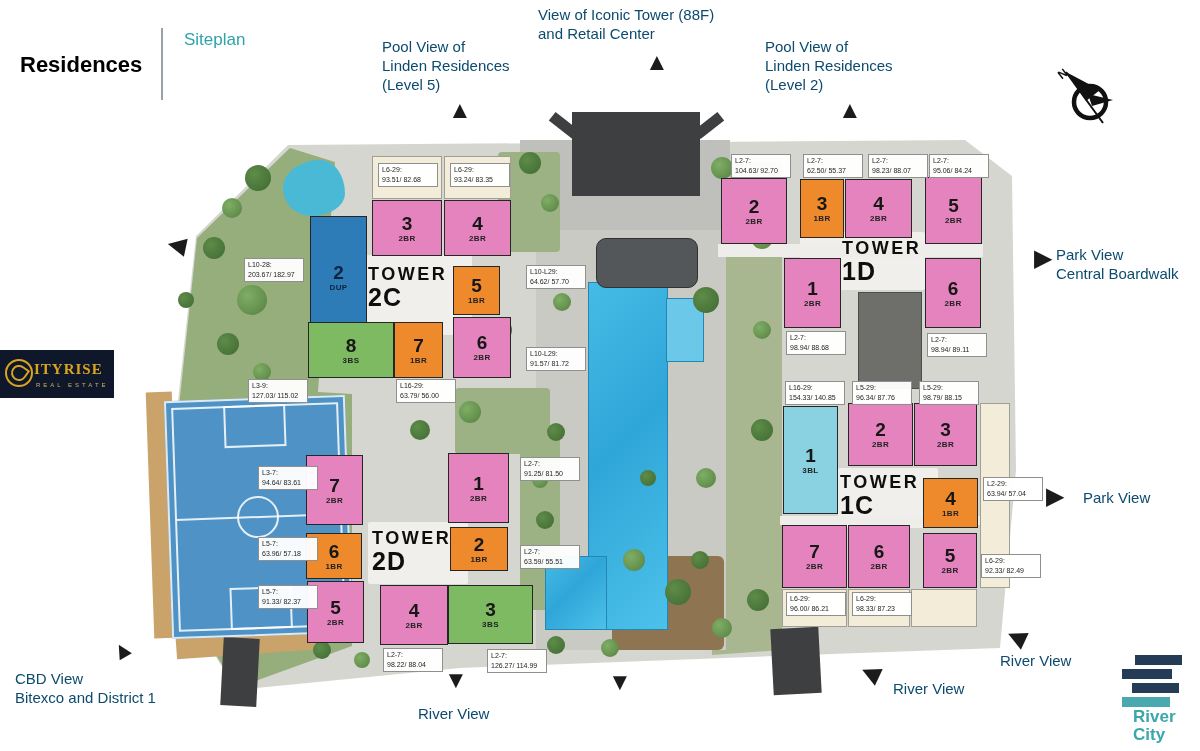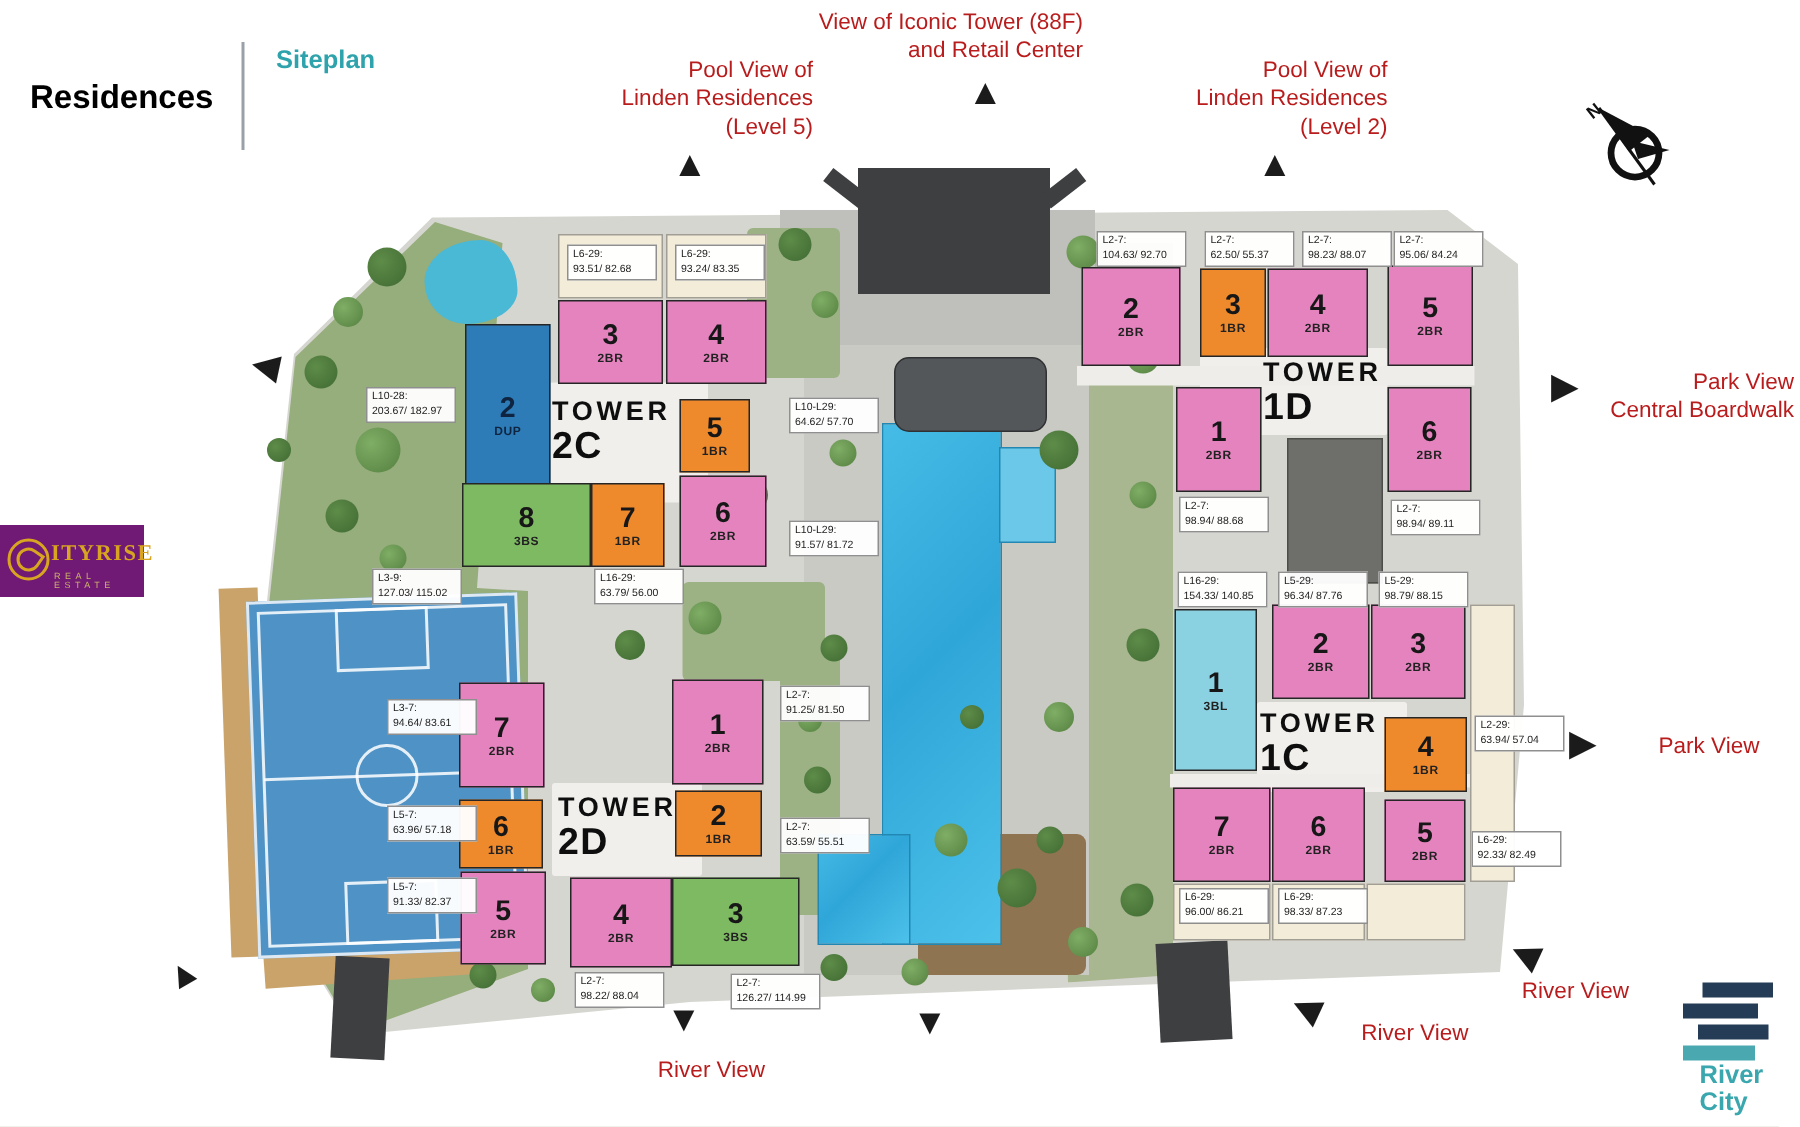--- a/index.html
+++ b/index.html
@@ -1,24 +1,24 @@
 <!DOCTYPE html>
 <html><head>
 <meta charset="utf-8">
 <style>
   html,body{margin:0;padding:0;background:#fff;font-family:"Liberation Sans",sans-serif}
   .canvas{position:relative;width:1200px;height:751px;background:#fff;overflow:hidden}
   
   .brand-title{position:absolute;left:18px;top:22px;font-size:44px;font-weight:800;color:#23395c;letter-spacing:1px}
   .brand-sub{position:absolute;left:20px;top:52px;font-size:22px;font-weight:700;color:#000000}
   .hdr-divider{position:absolute;left:161px;top:28px;width:2px;height:72px;background:#9aa0a8}
-  .plan-label{position:absolute;left:184px;top:30px;font-size:17px;font-weight:700;color:#2ea3ac}
+  .plan-label{position:absolute;left:184px;top:30px;font-size:17px;font-weight:400;color:#2ea3ac}
   .level-label{position:absolute;left:184px;top:49px;font-size:25px;font-weight:800;color:#2ea3ac}
   
-  .vlabel{position:absolute;color:#b91c1c;font-size:15px;line-height:1.25;text-align:right;white-space:pre-line;z-index:9}
+  .vlabel{position:absolute;color:#0c4a6e;font-size:15px;line-height:1.25;text-align:left;white-space:pre-line;z-index:9}
   .arrow{position:absolute;color:#1b1b1b;font-size:24px;line-height:1;z-index:9}
   
   .shape{position:absolute;left:0;top:0;width:1200px;height:751px}
   .ground{background:#d6d6d1;clip-path:polygon(288px 145px,965px 140px,1012px 176px,1016px 470px,1000px 648px,775px 656px,460px 668px,236px 690px,160px 565px,196px 236px);z-index:1}
   .park{background:#96ad7c;clip-path:polygon(290px 148px,335px 162px,318px 392px,352px 394px,352px 646px,236px 688px,162px 565px,197px 238px);z-index:2}
   .rightband{background:#a9b791;clip-path:polygon(700px 162px,782px 162px,782px 650px,712px 655px);z-index:2}
   .deck{position:absolute;background:#c9cac3;z-index:2}
   .plaza{position:absolute;background:#bfc0bb;z-index:2}
   .green{position:absolute;background:#9cb285;z-index:3;border-radius:4px}
   .brown{position:absolute;background:#8f7452;z-index:3;border-radius:6px}
@@ -40,21 +40,21 @@
   .u i{font-style:normal;font-size:8px;font-weight:700;color:#222;margin-top:1px;letter-spacing:.4px}
   .c2br{background:#e583bf}.c1br{background:#ef8a2c}.c3bs{background:#7eba62}
   .cdup{background:#2d7cb7}.cdup b,.cdup i{color:#0e2440}
   .c3bl{background:#8ad2e2}
   .beige{position:absolute;background:#f3ecd9;border:1px solid #a19e95;z-index:5;box-sizing:border-box}
   .an{position:absolute;background:rgba(255,255,255,.96);border:1px solid #8f8f8f;font-size:7px;line-height:1.4;padding:1px 3px;color:#1d1d1d;z-index:8;white-space:pre-line;min-width:52px}
   .tlabel{position:absolute;z-index:7;text-align:left;color:#0e0e0e;font-weight:800}
   .tlabel .l1{display:block;font-size:18px;letter-spacing:2.5px}
   .tlabel .l2{display:block;font-size:25px;letter-spacing:1px;margin-top:-2px}
   
-  .cityrise{position:absolute;left:0;top:350px;width:96px;height:48px;background:#701a75;z-index:9}
+  .cityrise{position:absolute;left:0;top:350px;width:114px;height:48px;background:#0f172a;z-index:9}
   .rose{position:absolute;left:5px;top:9px;width:24px;height:24px;border:2px solid #d9a520;border-radius:50%}
   .rose::before{content:"";position:absolute;inset:4px;border:2px solid #d9a520;border-radius:50% 0 50% 50%;transform:rotate(35deg)}
   .cr-name{position:absolute;left:34px;top:11px;font-family:"Liberation Serif",serif;font-size:15px;font-weight:700;color:#d9a520;letter-spacing:1px}
   .cr-tag{position:absolute;left:36px;top:32px;font-size:6px;letter-spacing:3px;color:#cdb06a;text-transform:uppercase}
   .ec-bar{position:absolute;height:10px;z-index:9}
   .ec-navy{background:#243c55}.ec-teal{background:#4aa9b0}
   .ec-text{position:absolute;left:1133px;top:708px;font-size:17px;font-weight:800;color:#3aa6ad;line-height:1.05;z-index:9;white-space:pre-line;text-align:left}
   .compass{position:absolute;left:1056px;top:64px;z-index:9}
 </style>
 </head>
@@ -101,20 +101,22 @@
   <span class="arrow" style="left:1008px;top:624px;transform:rotate(25deg)">◀</span>
 
   <div class="vlabel" style="left:893px;top:680px;width:86px">River View</div>
   <span class="arrow" style="left:862px;top:660px;transform:rotate(25deg)">◀</span>
 
   <span class="arrow" style="left:608px;top:670px">▼</span>
 
   <div class="vlabel" style="left:418px;top:705px;width:92px">River View</div>
   <span class="arrow" style="left:444px;top:668px">▼</span>
 
+  <div class="vlabel" style="left:15px;top:670px;width:212px">CBD View
+Bitexco and District 1</div>
   <span class="arrow" style="left:110px;top:638px;transform:rotate(-30deg)">▲</span>
 
   <div class="shape ground"></div>
   <div class="shape park"></div>
   <div class="shape rightband"></div>
   <div class="plaza" style="left:520px;top:140px;width:210px;height:100px"></div>
   <div class="deck" style="left:536px;top:230px;width:190px;height:420px"></div>
   <div class="green" style="left:455px;top:388px;width:95px;height:66px"></div>
   <div class="green" style="left:498px;top:152px;width:62px;height:100px"></div>
   <div class="green" style="left:520px;top:430px;width:40px;height:180px"></div>

